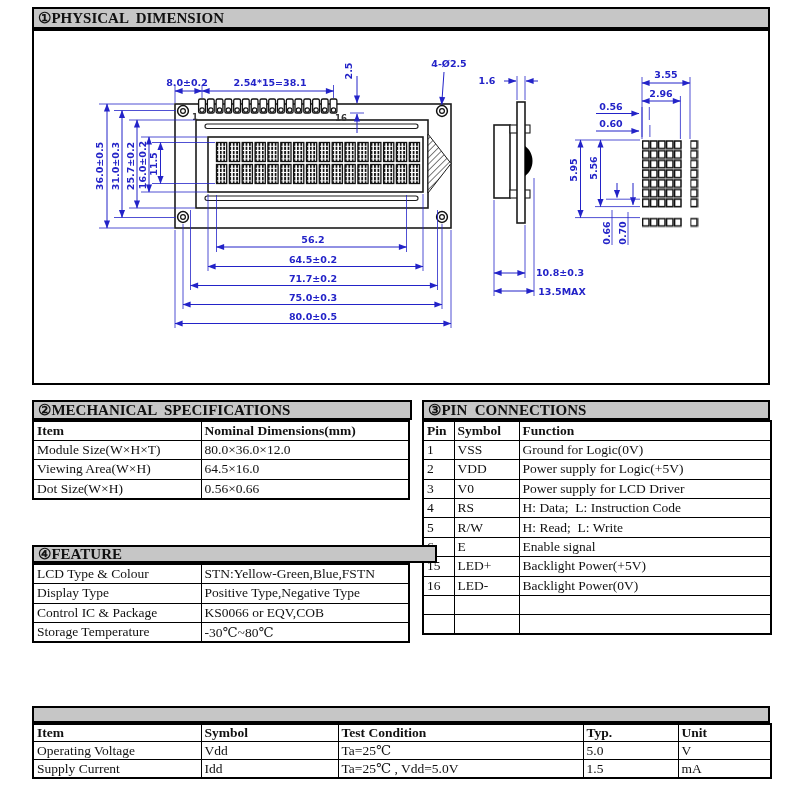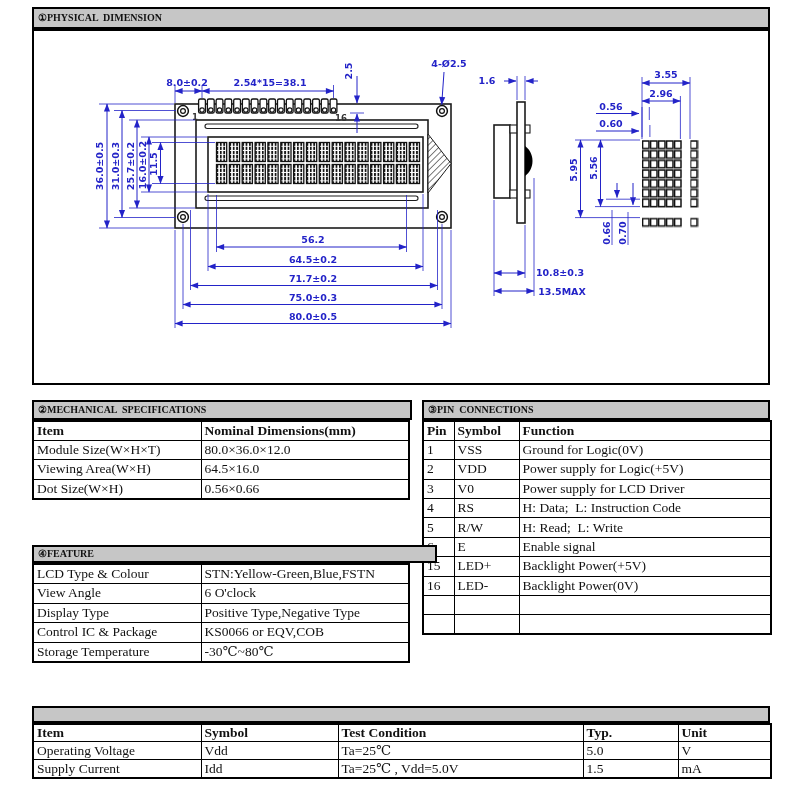--- a/index.html
+++ b/index.html
@@ -1,18 +1,18 @@
 <!DOCTYPE html>
 <html><head>
 <meta charset="utf-8">
 <style>
   html,body{margin:0;padding:0;background:#fff;}
   #page{position:relative;width:800px;height:800px;background:#ffffff;font-family:"Liberation Serif","DejaVu Serif",serif;color:#111;}
   .abs{position:absolute;box-sizing:border-box;}
-  .secbar{background:#c6c6c6;border:2px solid #000;font-weight:bold;font-size:10px;padding:0 4px;white-space:pre;overflow:hidden;}
+  .secbar{background:#c6c6c6;border:2px solid #000;font-weight:bold;font-size:15px;padding:0 4px;white-space:pre;overflow:hidden;}
   .drawbox{background:#fff;border:2px solid #000;}
   table{border-collapse:collapse;table-layout:fixed;background:#fff;}
   table{border:2px solid #000;}
   td,th{border:1.6px solid #000;font-size:13.5px;padding:0 3px;text-align:left;vertical-align:middle;white-space:pre;overflow:hidden;font-family:"Liberation Serif","DejaVu Serif",serif;}
   th{font-weight:bold;}
   .mech tr{height:19.4px;} .feat tr{height:19.5px;} .pin tr{height:19.4px;} .elec tr{height:16.5px;}
   .monosub{font-family:"Liberation Mono","DejaVu Sans Mono",monospace;font-weight:normal;font-size:12.5px;}
   
   .o{fill:#fff;stroke:#1c1c1c;stroke-width:1.6;}
   .o1{fill:#fff;stroke:#1c1c1c;stroke-width:1.1;}
@@ -339,24 +339,20 @@
     <colgroup>
         <col style="width:168px">
         <col style="width:208px">
       </colgroup>
     <tbody>
         <tr>
           <td>LCD Type &amp; Colour</td>
           <td>STN:Yellow-Green,Blue,FSTN</td>
         </tr>
     <tr>
-          <td>View Angle</td>
-          <td>6 O'clock</td>
-        </tr>
-    <tr>
           <td>Display Type</td>
           <td>Positive Type,Negative Type</td>
         </tr>
     <tr>
           <td>Control IC &amp; Package</td>
           <td>KS0066 or EQV,COB</td>
         </tr>
     <tr>
           <td>Storage Temperature</td>
           <td>-30℃~80℃</td>

